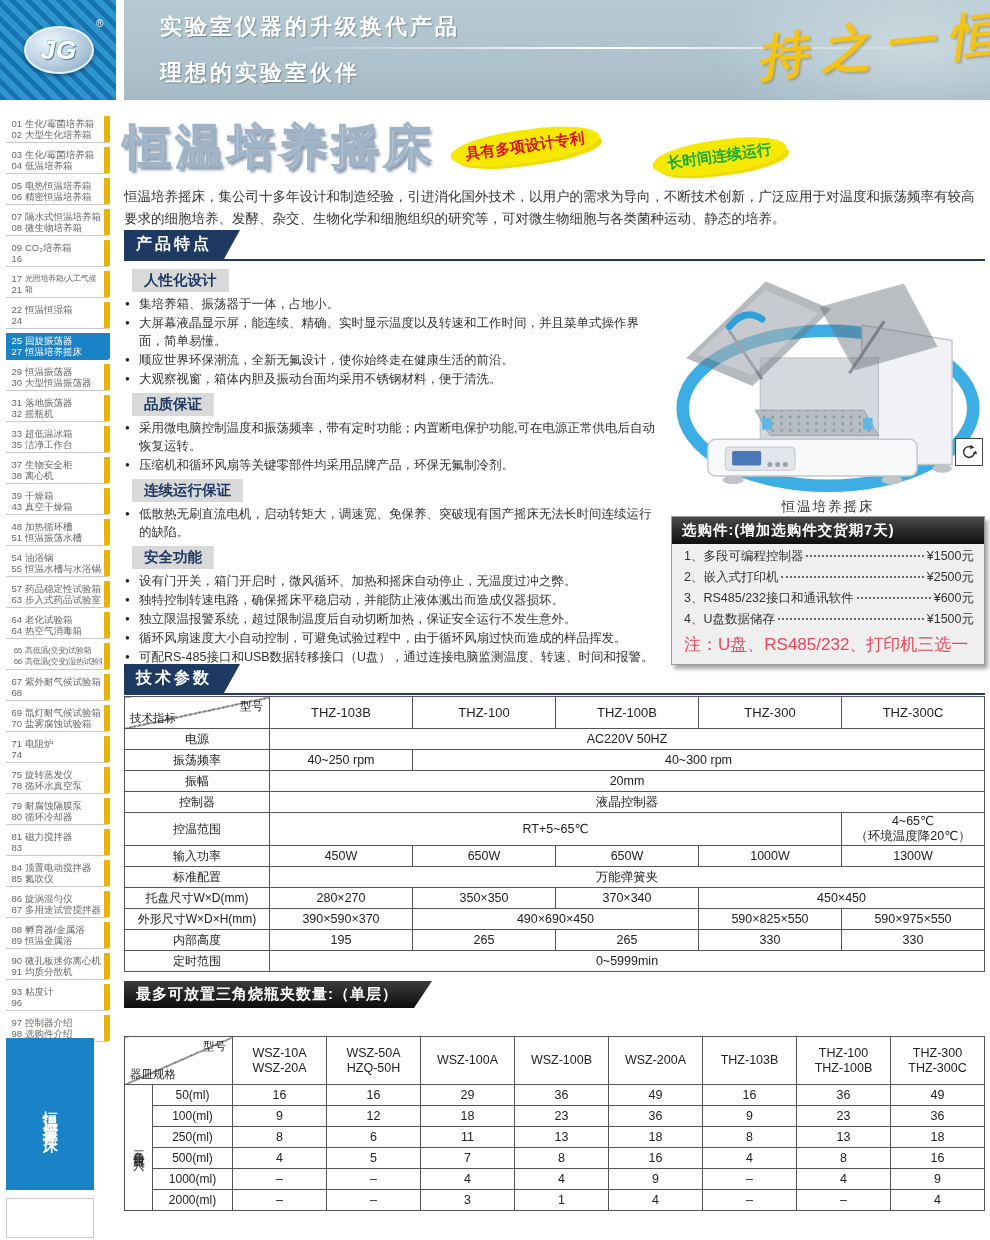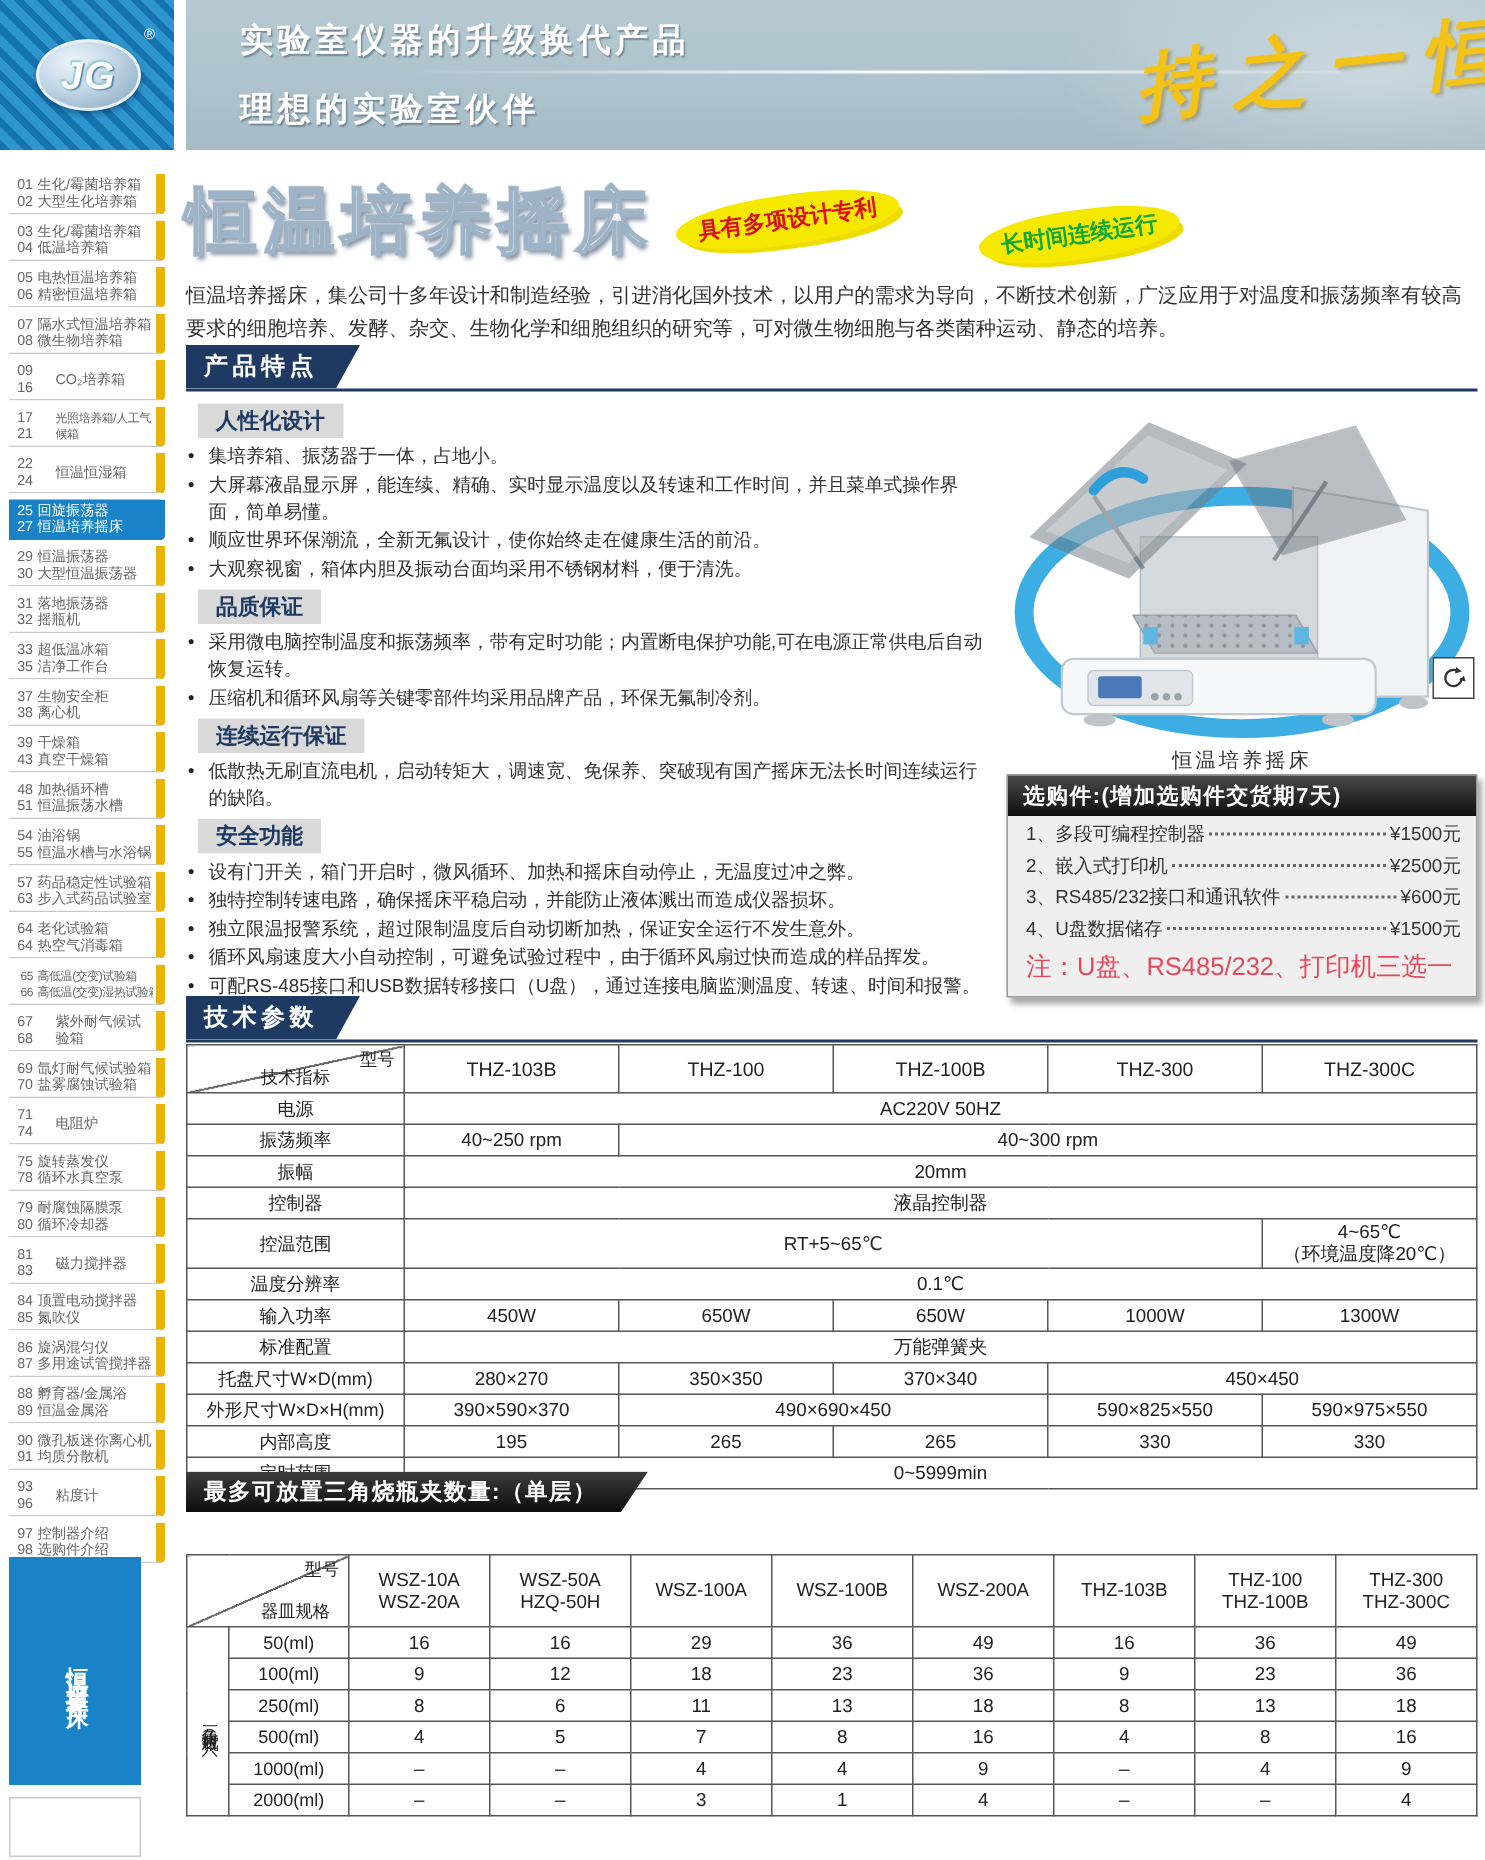--- a/index.html
+++ b/index.html
@@ -32,21 +32,21 @@
 
   
   .sidebar { position:absolute; left:0; top:116px; width:116px; }
   .side-group { margin:0 6px 4px 6px; background:#fff; color:#666;
     border-right:6px solid #eab308; border-bottom:1px solid #c9c9c9; border-radius:0 0 3px 0;
     padding:2px 2px 2px 3px; font-size:9.5px; line-height:11px; }
   .side-group .srow { display:flex; gap:3px; white-space:nowrap; overflow:hidden; }
   .side-group .num { flex:none; width:13px; text-align:right; }
   .side-group .lbl { flex:1; overflow:hidden; }
   .side-group .tiny { font-size:8px; letter-spacing:-.3px; }
-  .side-group.stacked { display:flex; align-items:center; gap:15px; }
+  .side-group.stacked { display:flex; gap:3px; }
   .side-group.stacked .nums { flex:none; width:13px; text-align:right; }
   .side-group.active { background:#1a82c6; color:#fff; border-color:#1a82c6; }
   .side-tab { position:absolute; left:6px; top:1038px; width:88px; height:152px; background:#1a82c6;
     color:#fff; font-size:15px; font-weight:bold; letter-spacing:5px;
     writing-mode:vertical-rl; text-orientation:upright;
     display:flex; align-items:center; justify-content:center; }
   .side-tab2 { position:absolute; left:6px; top:1198px; width:88px; height:40px; background:#fff;
     border:1px solid #c9c9c9; }
 
   
@@ -96,21 +96,21 @@
   td { border:1px solid #555; font-size:12.5px; color:#222; text-align:center; padding:1px 3px; height:21px; }
   .specs-table { position:absolute; left:0; top:584px; }
   .specs-table .hrow td { height:32px; font-size:13px; }
   .flask-table { position:absolute; left:0; top:924px; }
   .flask-table .hrow td { height:48px; font-size:12.5px; }
   .model-cell { white-space:pre-line; line-height:15px; }
   .row-label { font-size:12px; }
   .corner { position:relative;
     background:linear-gradient(to bottom right,transparent calc(50% - .7px),#666 calc(50% - .7px),#666 calc(50% + .7px),transparent calc(50% + .7px)); }
   .corner .c-top { position:absolute; top:2px; right:6px; font-size:11.5px; }
-  .corner .c-bottom { position:absolute; bottom:2px; left:5px; font-size:11.5px;margin-left:44px; }
+  .corner .c-bottom { position:absolute; bottom:2px; left:5px; font-size:11.5px; }
   .vcell { writing-mode:vertical-rl; text-orientation:upright; font-size:11.5px; letter-spacing:2px; padding:0; }
   .val { white-space:pre-line; line-height:15px; }
 
   .flask-banner { position:absolute; left:0; top:869px; width:fit-content;
     background:linear-gradient(180deg,#3d3d3d,#0c0c0c); color:#fff; font-weight:bold; font-size:15px;
     letter-spacing:1px; padding:4px 34px 4px 12px;
     clip-path:polygon(0 0,100% 0,calc(100% - 18px) 100%,0 100%); }
 
   .footnotes { position:absolute; left:0; top:1090px; width:100%; }
   .fn { color:#e8475a; font-size:12.5px; line-height:19px; }
@@ -564,24 +564,20 @@
             <td class="row-label">控制器</td>
             <td class="val" colspan="5">液晶控制器</td>
           </tr>
           <tr>
             <td class="row-label">控温范围</td>
             <td class="val" colspan="4">RT+5~65℃</td>
             <td class="val">4~65℃
 （环境温度降20℃）</td>
           </tr>
           <tr>
-            <td class="row-label">温度分辨率</td>
-            <td class="val" colspan="5">0.1℃</td>
-          </tr>
-          <tr>
             <td class="row-label">输入功率</td>
             <td class="val">450W</td>
             <td class="val">650W</td>
             <td class="val">650W</td>
             <td class="val">1000W</td>
             <td class="val">1300W</td>
           </tr>
           <tr>
             <td class="row-label">标准配置</td>
             <td class="val" colspan="5">万能弹簧夹</td>

